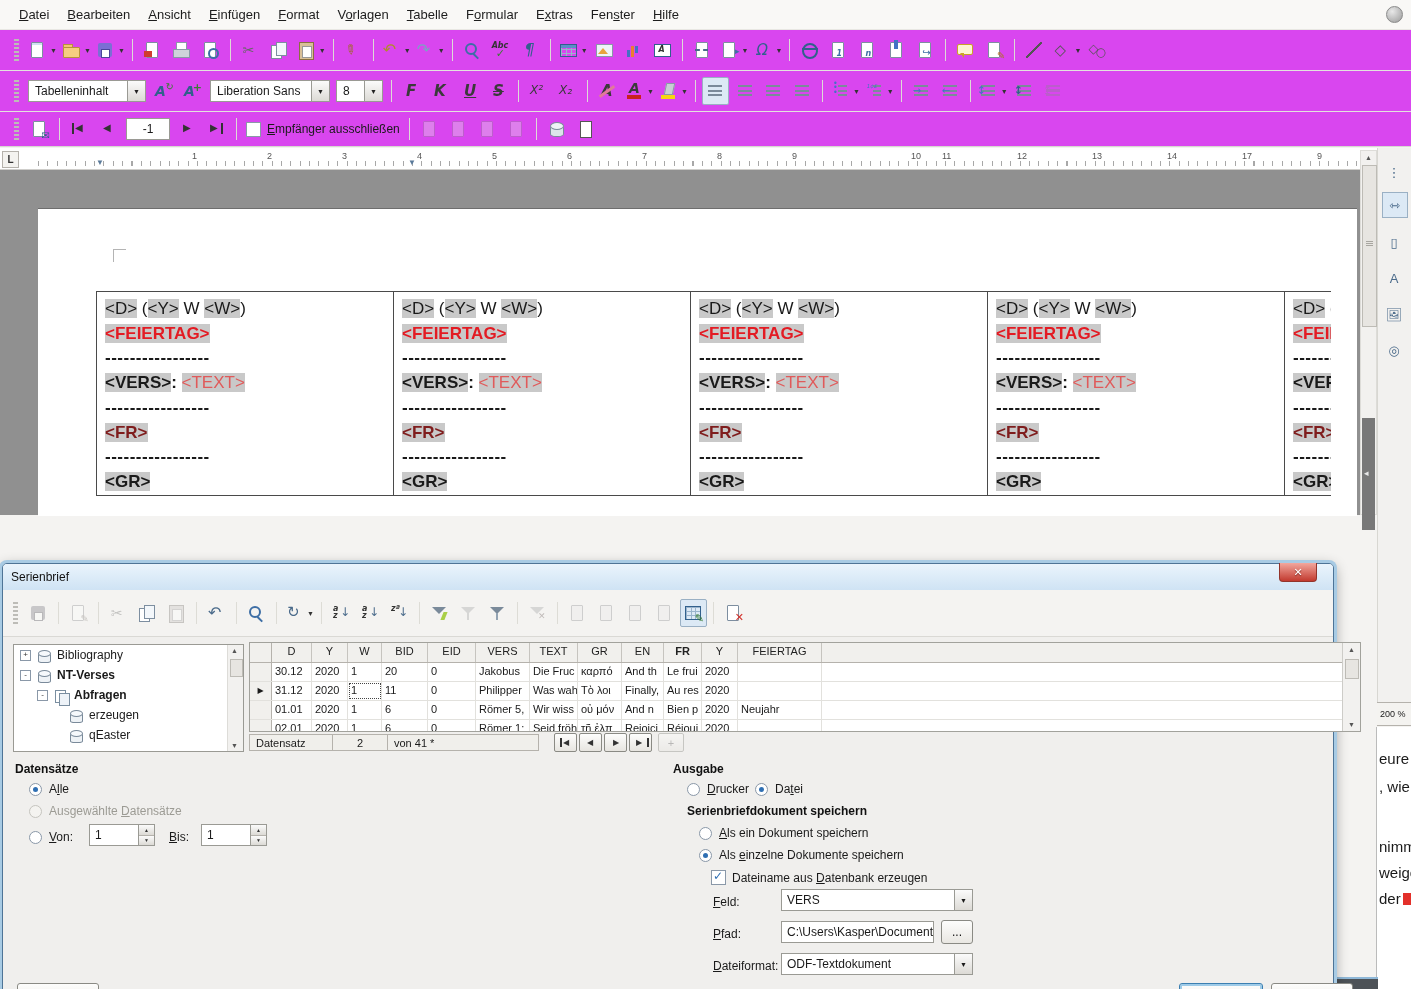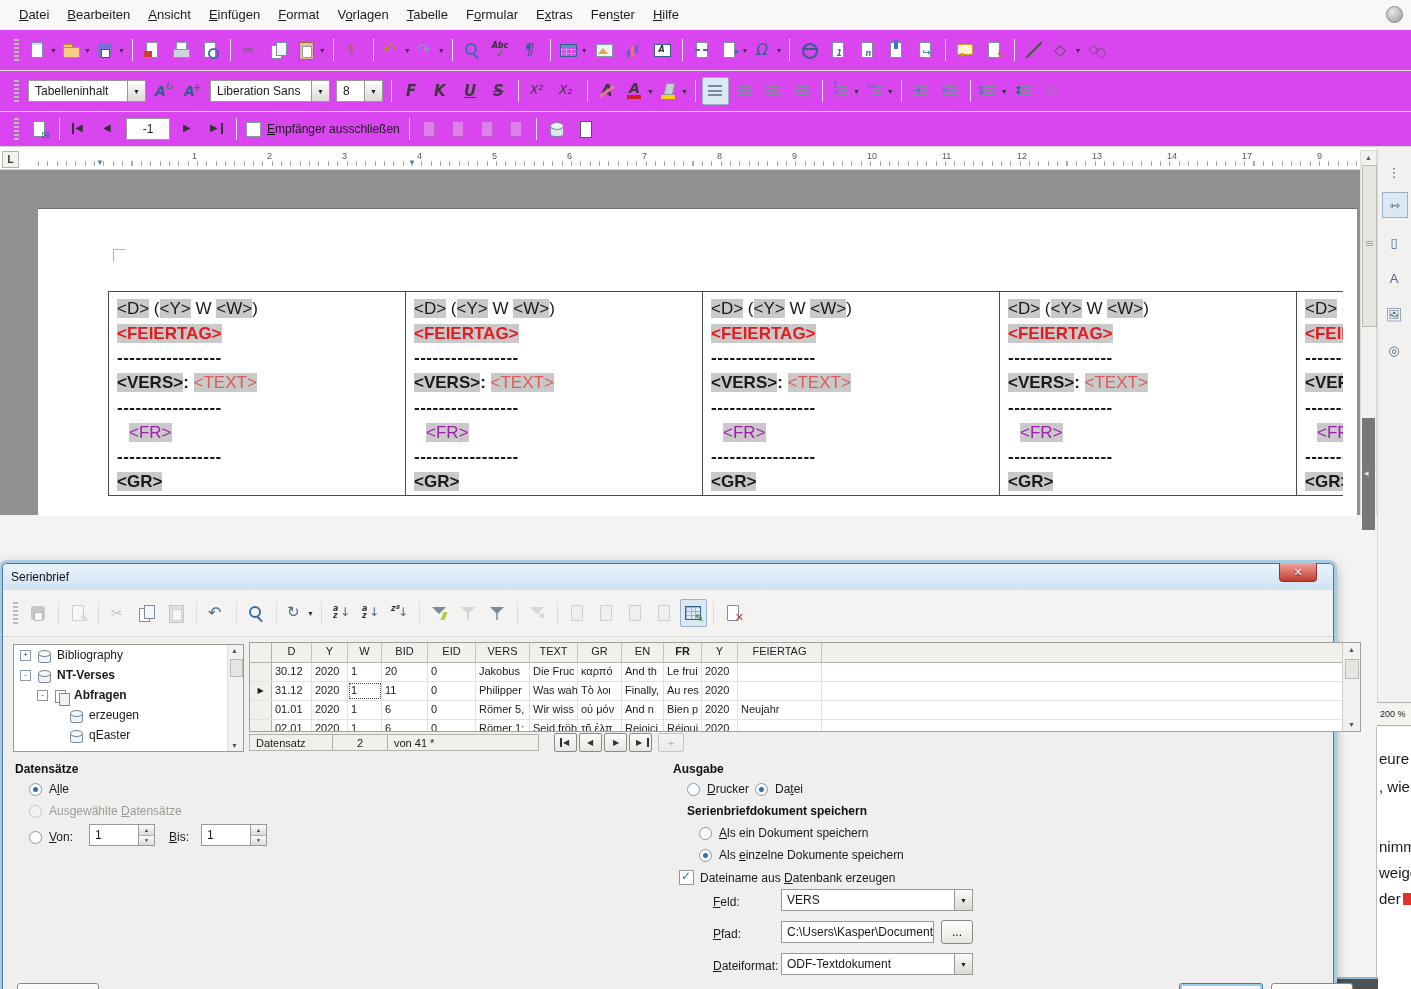--- a/index.html
+++ b/index.html
@@ -158,29 +158,29 @@
      background:repeating-linear-gradient(90deg,#a8a8a8 0 1px,transparent 1px 9.35px);}
   .rnum{position:absolute;top:3px;font-size:9px;color:#555;}
   #tabsel{left:2px;top:151px;width:15px;height:15px;background:#f4f3f0;border:1px solid #b5b2ac;
      font-size:10px;font-weight:bold;color:#333;display:flex;align-items:center;justify-content:center;}
   .imark{position:absolute;top:158px;font-size:8px;color:#5a7a9a;}
 
   
   #docarea{left:0;top:170px;width:1378px;height:345px;background:#909090;}
   #page{position:absolute;left:38px;top:38px;width:1319px;height:307px;background:#fff;border-top:1px solid #6e6e6e;}
   #cornermark{position:absolute;left:75px;top:40px;width:12px;height:12px;border-left:1px solid #b4b4b4;border-top:1px solid #b4b4b4;}
-  #doctable{position:absolute;left:70px;top:82px;height:207px;display:flex;}
+  #doctable{position:absolute;left:58px;top:82px;height:207px;display:flex;}
   .dcell{width:297px;height:205px;border:1px solid #4a4a4a;border-right:none;box-sizing:border-box;
          padding:5px 0 0 8px;font-size:17px;line-height:24.7px;white-space:nowrap;overflow:hidden;}
   .dcell:last-child{width:47px;}
   .fld{background:#c9c9c9;}
   .feier{color:#e31b23;font-weight:bold;}
   .versf{font-weight:bold;}
   .textf{color:#e05a5a;}
-  .frf{color:#a21caf;font-weight:normal;margin-left:12px;}
+  .frf{color:#7f1d1d;font-weight:bold;}
   .grf{font-weight:bold;}
   .dash{font-weight:bold;letter-spacing:.5px;}
 
   
   #vscroll{left:1360px;top:150px;width:17px;height:365px;background:#f2f1ef;border:1px solid #dddcd8;box-sizing:border-box;}
   .sbarrow{position:absolute;left:2px;width:11px;text-align:center;font-size:7px;color:#555;}
   #vthumb{position:absolute;left:1px;top:14px;width:13px;height:160px;background:#e7e5e1;border:1px solid #bdbbb5;}
   .gripline{position:absolute;left:3px;width:7px;height:5px;top:75px;
      background:repeating-linear-gradient(#a8a6a0 0 1px,transparent 1px 2px);}
   #sidehandle{left:1362px;top:418px;width:13px;height:112px;background:#787878;}
@@ -554,21 +554,21 @@
       <div class="ticks"></div>
       <span class="rnum" style="left: 192px;">1</span>
       <span class="rnum" style="left: 267px;">2</span>
       <span class="rnum" style="left: 342px;">3</span>
       <span class="rnum" style="left: 417px;">4</span>
       <span class="rnum" style="left: 492px;">5</span>
       <span class="rnum" style="left: 567px;">6</span>
       <span class="rnum" style="left: 642px;">7</span>
       <span class="rnum" style="left: 717px;">8</span>
       <span class="rnum" style="left: 792px;">9</span>
-      <span class="rnum" style="left: 867px;">10</span>
+      <span class="rnum" style="left: 911px;">10</span>
       <span class="rnum" style="left: 942px;">11</span>
       <span class="rnum" style="left: 1017px;">12</span>
       <span class="rnum" style="left: 1092px;">13</span>
       <span class="rnum" style="left: 1167px;">14</span>
       <span class="rnum" style="left: 1242px;">17</span>
       <span class="rnum" style="left: 1317px;">9</span>
     </div>
   <div class="abs" id="tabsel">L</div>
   <div class="imark" style="left:96px">▼</div>
   <div class="imark" style="left:408px">▼</div>
@@ -936,21 +936,21 @@
     </div>
     <div class="abs sechead" style="left:684px;top:240px">Serienbriefdokument speichern</div>
     <div class="radrow" style="left:696px;top:262px">
       <span class="rad"></span>
       <span class="flabel"><u>A</u>ls ein Dokument speichern</span>
     </div>
     <div class="radrow" style="left:696px;top:284px">
       <span class="rad on"></span>
       <span class="flabel">Als <u>e</u>inzelne Dokumente speichern</span>
     </div>
-    <div class="radrow" style="left:676px;top:306px">
+    <div class="radrow" style="left:708px;top:306px">
       <span class="cbx on" style="margin-left:0"></span>
       <span class="flabel">Dateiname aus <u>D</u>atenbank erzeugen</span>
     </div>
     <div class="abs flabel" style="left:710px;top:331px"><u>F</u>eld:</div>
     <div class="dcombo" style="left:778px;top:325px;width:192px">
       <div class="cval">VERS</div>
       <div class="cbtn">▼</div>
     </div>
     <div class="abs flabel" style="left:710px;top:363px"><u>P</u>fad:</div>
     <div class="dinput" style="left:778px;top:357px;width:153px">C:\Users\Kasper\Documents</div>

